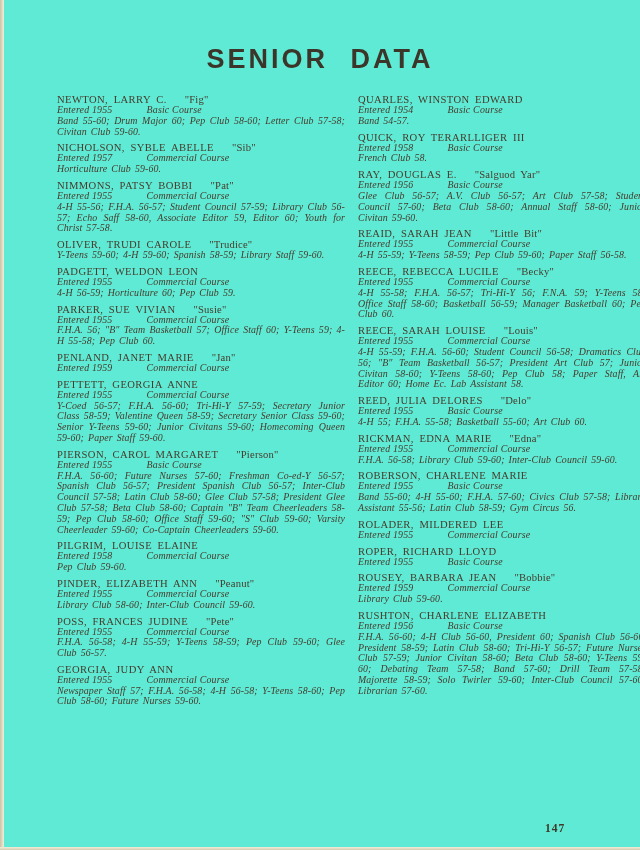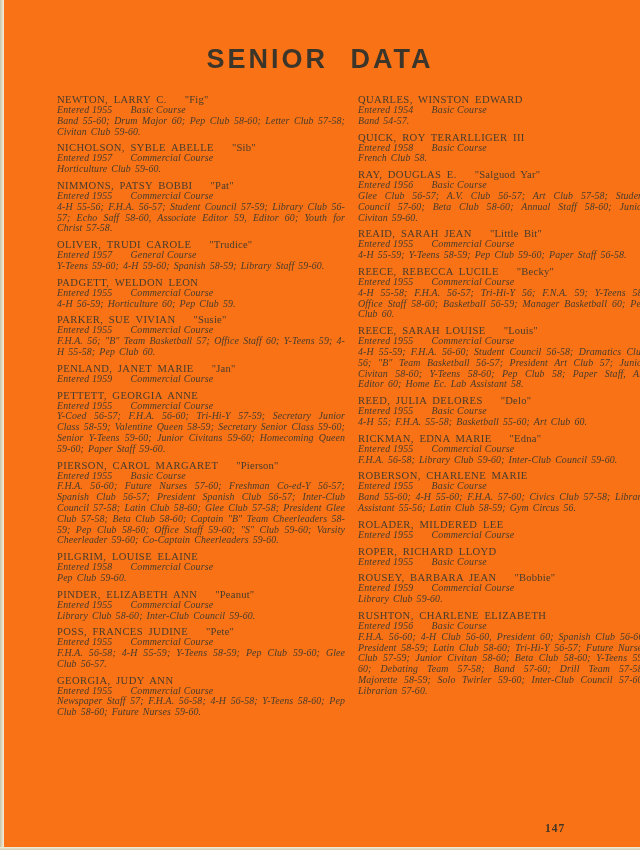--- a/index.html
+++ b/index.html
@@ -1,19 +1,19 @@
 <!DOCTYPE html>
 <html><head>
 <meta charset="utf-8">
 <style>
   html,body{margin:0;padding:0;}
   .page{
     position:relative;
     width:640px;height:850px;
-    background:#f97316;
+    background:#5eead4;
     overflow:hidden;
     font-family:"Liberation Serif", serif;
     color:#473b2c;
   }
   .edge-left{
     position:absolute;left:0;top:0;width:4px;height:850px;
     background:linear-gradient(to right,#c8c2a6,#e3ddc4 60%,#f3edda);
   }
   .edge-bottom{
     position:absolute;left:0;bottom:0;width:640px;height:3px;
@@ -42,21 +42,21 @@
     word-spacing:2.5px;
     white-space:nowrap;
   }
   .nickname{margin-left:18px;letter-spacing:0.2px;}
   .meta-line{
     font-style:italic;
     font-size:9.9px;
     line-height:10.8px;
     letter-spacing:0.2px;
   }
-  .course{margin-left:18px;}
+  .course{margin-left:34px;}
   .activities{
     font-size:9.9px;
     line-height:10.8px;
     text-align:justify;
     letter-spacing:0.1px;
     word-spacing:1.5px;
     font-style:italic;
   }
   .page-number{
     position:absolute;top:814px;left:545px;
@@ -88,21 +88,20 @@
           <div class="meta-line"><span class="entered">Entered 1957</span><span class="course">Commercial Course</span></div>
           <div class="activities">Horticulture Club 59-60.</div>
         </div>
         <div class="entry">
           <div class="name-line"><span class="name">NIMMONS, PATSY BOBBI</span><span class="nickname">"Pat"</span></div>
           <div class="meta-line"><span class="entered">Entered 1955</span><span class="course">Commercial Course</span></div>
           <div class="activities">4-H 55-56; F.H.A. 56-57; Student Council 57-59; Library Club 56-57; Echo Saff 58-60, Associate Editor 59, Editor 60; Youth for Christ 57-58.</div>
         </div>
         <div class="entry">
           <div class="name-line"><span class="name">OLIVER, TRUDI CAROLE</span><span class="nickname">"Trudice"</span></div>
-          <div class="meta-line"><span class="entered">Entered 1957</span><span class="course">General Course</span></div>
           <div class="activities">Y-Teens 59-60; 4-H 59-60; Spanish 58-59; Library Staff 59-60.</div>
         </div>
         <div class="entry">
           <div class="name-line"><span class="name">PADGETT, WELDON LEON</span></div>
           <div class="meta-line"><span class="entered">Entered 1955</span><span class="course">Commercial Course</span></div>
           <div class="activities">4-H 56-59; Horticulture 60; Pep Club 59.</div>
         </div>
         <div class="entry">
           <div class="name-line"><span class="name">PARKER, SUE VIVIAN</span><span class="nickname">"Susie"</span></div>
           <div class="meta-line"><span class="entered">Entered 1955</span><span class="course">Commercial Course</span></div>

